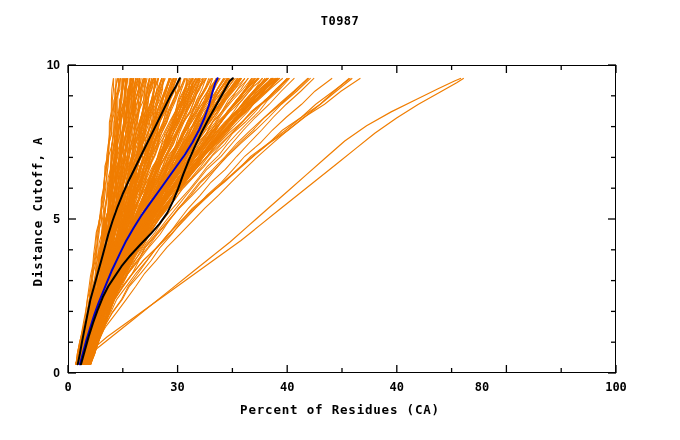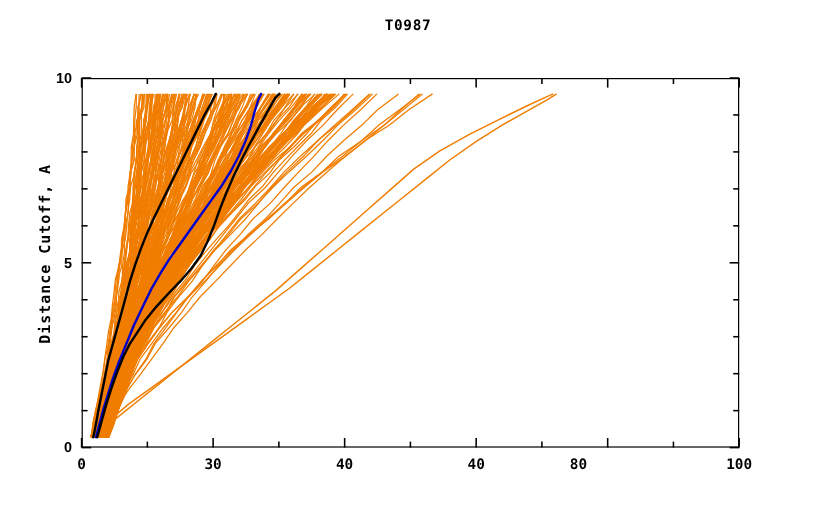--- a/index.html
+++ b/index.html
@@ -421,15 +421,16 @@
       <div class="tick-label-x" style="left: 396.8px; top: 380px;">40</div>
       <div class="tick-label-x" style="left: 482px; top: 380px;">80</div>
       <div class="tick-label-x" style="left: 616px; top: 380px;">100</div>
     </div>
   <div id="y-tick-labels">
       <div class="tick-label-y" style="left: 34px; width: 26px; top: 373px;">0</div>
       <div class="tick-label-y" style="left: 34px; width: 26px; top: 219px;">5</div>
       <div class="tick-label-y" style="left: 34px; width: 26px; top: 65px;">10</div>
     </div>
 
+  <div id="xlabel">Percent of Residues (CA)</div>
   <div id="ylabel">Distance Cutoff, A</div>
 
 </div>
 
 </body></html>

